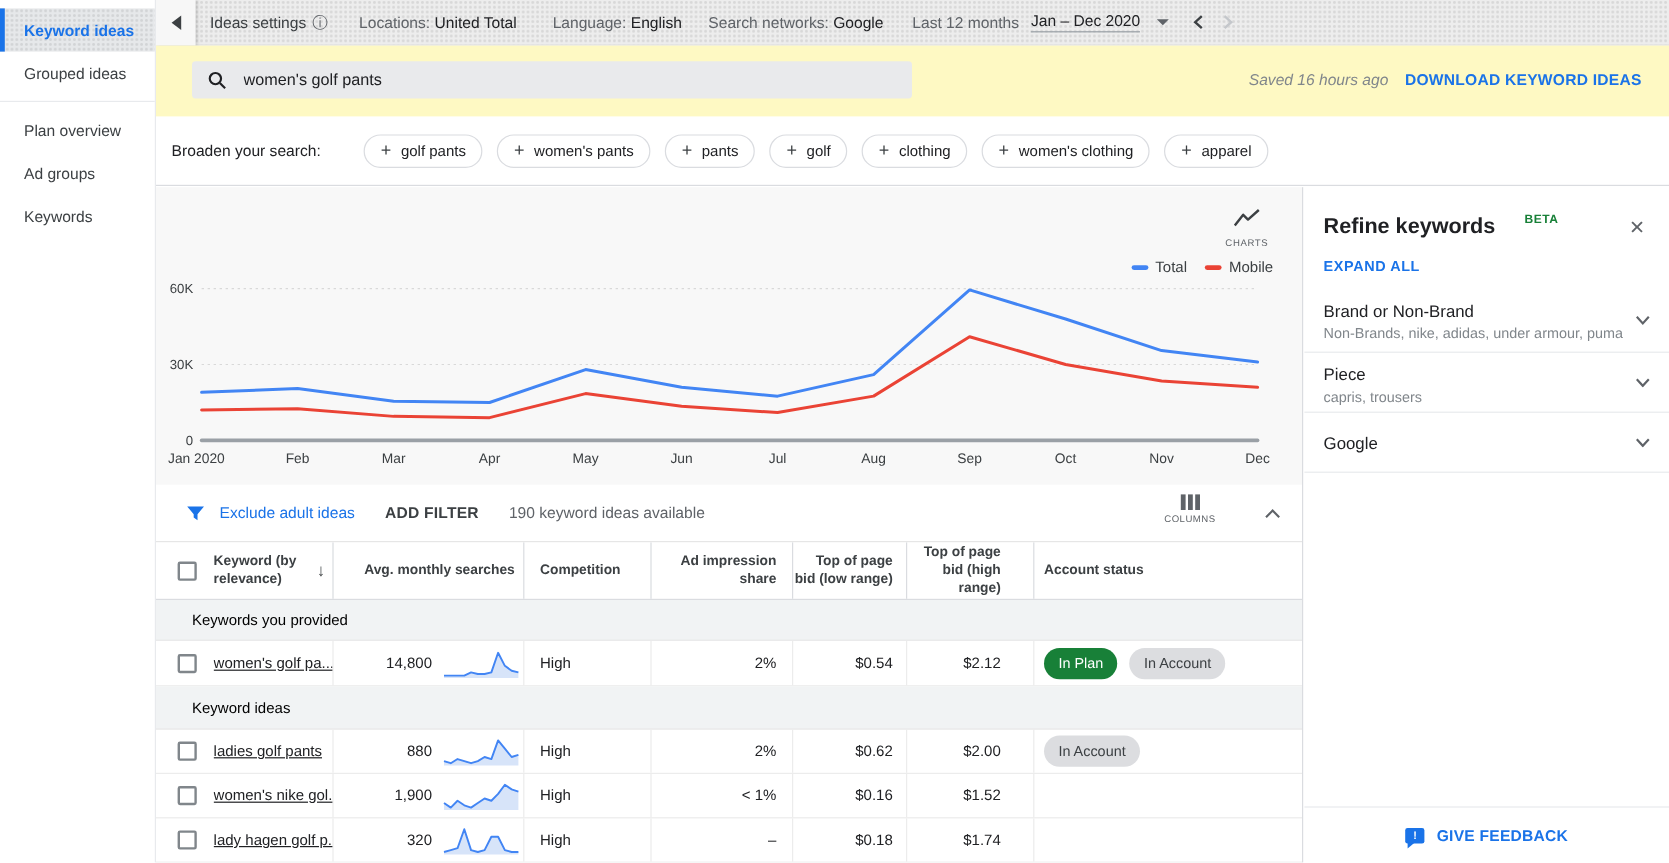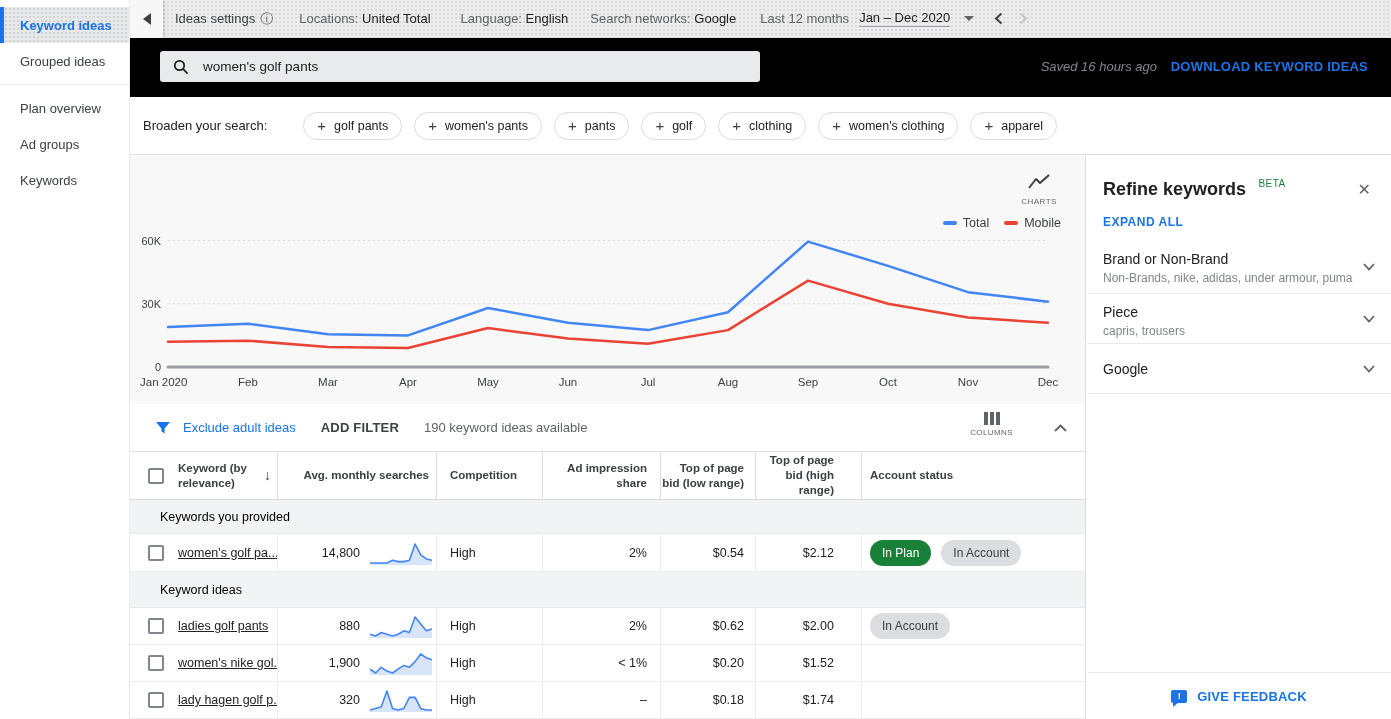--- a/index.html
+++ b/index.html
@@ -30,21 +30,21 @@
   .tb-label{color:#5f6368;}
   .tb-value{color:#202124;}
   .info-icon{color:#5f6368;font-size:13px;margin-left:5px;}
   .gap26{margin-left:26px;} .gap30{margin-left:30px;} .gap22{margin-left:22px;} .gap24{margin-left:24px;}
   .date-value{color:#202124;border-bottom:1px solid #9aa0a6;padding-bottom:1px;margin-left:10px;}
   .caret-down{width:0;height:0;border-left:5px solid transparent;border-right:5px solid transparent;
       border-top:5px solid #5f6368;margin-left:14px;display:inline-block;}
   .nav-chev{margin-left:20px;display:flex;align-items:center;cursor:pointer;}
 
   
-  .search-row{position:absolute;left:130px;top:38px;width:1261px;height:75px;background:#000000;
+  .search-row{position:absolute;left:130px;top:38px;width:1261px;height:75px;background:#fef9c3;
       border-bottom:1px solid #ececec;box-sizing:border-box;}
   .search-box{position:absolute;left:30px;top:13px;width:600px;height:31px;background:#e9eaec;
       border-radius:3px;display:flex;align-items:center;padding-left:13px;gap:12px;box-sizing:border-box;}
   .search-box input{border:none;background:transparent;outline:none;font-size:13.5px;color:#202124;
       font-family:"Liberation Sans",sans-serif;width:520px;}
   .saved-note{position:absolute;right:234px;top:21px;font-size:13px;font-style:italic;color:#80868b;}
   .download-link{position:absolute;right:23px;top:21px;font-size:13px;font-weight:700;color:#1a73e8;
       letter-spacing:.2px;cursor:pointer;}
 
   
@@ -103,21 +103,21 @@
   .pill{height:26px;border-radius:13px;padding:0 12px;display:flex;align-items:center;font-size:12px;
       white-space:nowrap;box-sizing:border-box;}
   .pill.green{background:#188038;color:#fff;margin-right:10px;}
   .pill.gray{background:#dcdde0;color:#3c4043;}
 
   
   .refine{position:absolute;left:1085px;top:156px;width:306px;height:563px;background:#fff;
       border-left:1px solid #dadce0;box-sizing:border-box;}
   .refine-title-row{position:absolute;left:17px;top:22px;right:16px;}
   .refine-title{font-size:18px;font-weight:700;color:#202124;display:inline;}
-  .beta{font-size:10px;font-weight:400;color:#188038;margin-left:8px;vertical-align:8px;letter-spacing:.4px;}
+  .beta{font-size:10px;font-weight:700;color:#188038;margin-left:20px;vertical-align:8px;letter-spacing:.4px;}
   .close-x{position:absolute;right:20px;top:24px;font-size:16px;color:#5f6368;cursor:pointer;}
   .expand-all{position:absolute;left:17px;top:59px;font-size:12px;font-weight:700;color:#1a73e8;
       letter-spacing:.5px;cursor:pointer;}
   .rsection{position:absolute;left:1px;right:0;border-bottom:1px solid #e8eaed;box-sizing:border-box;
       padding:10px 16px 0 16px;cursor:pointer;}
   .rsection .title{font-size:14px;color:#202124;}
   .rsection .sub{font-size:12px;color:#80868b;margin-top:4px;white-space:nowrap;overflow:hidden;}
   .rsection .chev{position:absolute;right:16px;top:50%;margin-top:-4px;}
   .feedback-row{position:absolute;left:1px;right:0;bottom:0;height:46px;border-top:1px solid #e8eaed;
       display:flex;align-items:center;justify-content:center;gap:10px;cursor:pointer;}
@@ -351,21 +351,21 @@
       </div>
       <div class="cell rcell c2">
         <span class="num">1,900</span>
         <span class="spark"><svg width="64" height="26">
               <polygon points="1,19.2 6.636363636363637,23 12.272727272727273,17.3 17.90909090909091,21.1 23.545454545454547,23 29.181818181818183,19.2 34.81818181818182,15.399999999999999 40.45454545454545,17.3 46.09090909090909,11.6 51.72727272727273,4 57.36363636363637,7.799999999999999 63,9.700000000000001 63,25 1,25" fill="#d7e4f9"></polygon>
               <polyline points="1,19.2 6.636363636363637,23 12.272727272727273,17.3 17.90909090909091,21.1 23.545454545454547,23 29.181818181818183,19.2 34.81818181818182,15.399999999999999 40.45454545454545,17.3 46.09090909090909,11.6 51.72727272727273,4 57.36363636363637,7.799999999999999 63,9.700000000000001" fill="none" stroke="#4285f4" stroke-width="1.6" stroke-linejoin="round"></polyline>
             </svg></span>
       </div>
       <div class="cell rcell c3">High</div>
       <div class="cell rcell c4">&lt; 1%</div>
-      <div class="cell rcell c5">$0.20</div>
+      <div class="cell rcell c5">$0.16</div>
       <div class="cell rcell c6">$1.52</div>
       <div class="cell rcell c7"></div>
     </div>
 
     <div class="trow" style="top:230px;height:37px;">
       <div class="cell rcell c1">
         <span class="checkbox"></span>
         <span class="kw-text">lady hagen golf p...</span>
       </div>
       <div class="cell rcell c2">

